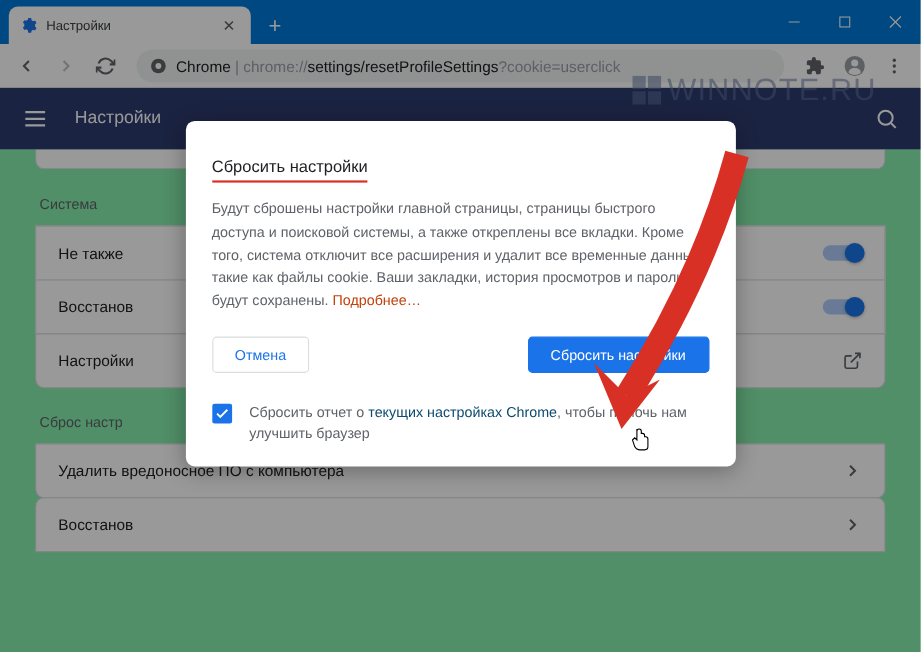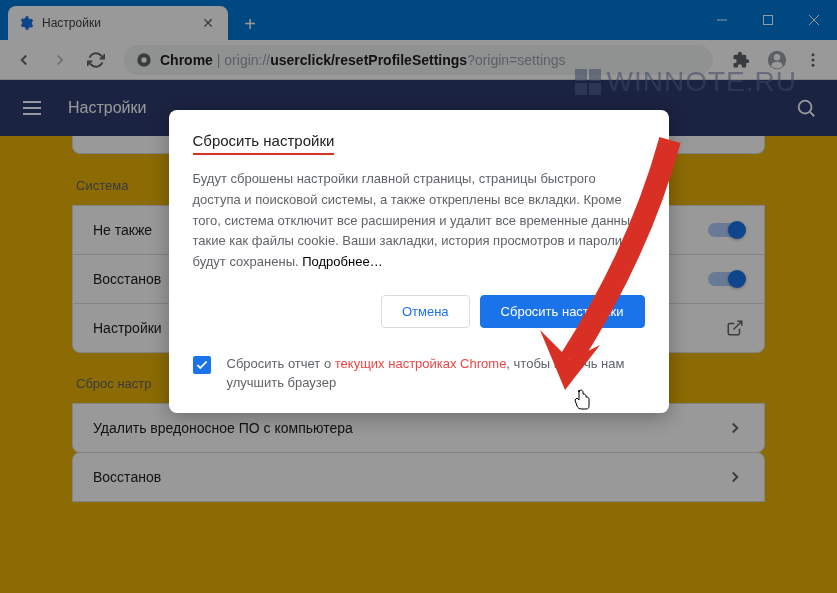--- a/index.html
+++ b/index.html
@@ -17,53 +17,53 @@
 .win-btn { width: 46px; display: flex; align-items: center; justify-content: center; color: #fff; cursor: pointer; }
 .win-btn svg { width: 12px; height: 12px; }
 
 
 .toolbar { height: 40px; background: #fff; display: flex; align-items: center; padding: 0 8px; border-bottom: 1px solid #dadce0; gap: 4px; }
 .nav-btn { width: 32px; height: 32px; border-radius: 50%; display: flex; align-items: center; justify-content: center; color: #5f6368; cursor: pointer; }
 .nav-btn.disabled { color: #bdc1c6; cursor: default; }
 .addressbar { flex: 1; height: 30px; background: #f1f3f4; border-radius: 15px; display: flex; align-items: center; padding: 0 12px; margin: 0 8px; }
 .addr-icon { width: 16px; height: 16px; margin-right: 8px; color: #5f6368; }
 .addr-text { font-size: 14px; color: #80868b; }
-.addr-text .dark { color: #202124; font-weight: bold; }
+.addr-text .dark { color: #202124; }
 .addr-text .light { color: #9aa0a6; }
 .tool-icon { width: 32px; height: 32px; border-radius: 50%; display: flex; align-items: center; justify-content: center; color: #5f6368; cursor: pointer; }
 
 
 .page-header { height: 56px; background: #2e3b6f; display: flex; align-items: center; padding: 0 20px; color: #fff; }
 .menu-icon { width: 24px; height: 24px; margin-right: 24px; cursor: pointer; }
 .page-title { font-size: 16px; flex: 1; }
 .search-icon-h { width: 22px; height: 22px; cursor: pointer; }
 
 
-.page-body { background: #eab308; height: 457px; padding: 0 72px; overflow: hidden; position: relative; }
+.page-body { background: #86efac; height: 457px; padding: 0 32px; overflow: hidden; position: relative; }
 .section-label { font-size: 13px; color: #5f6368; padding: 24px 0 12px 4px; }
 .setting-row { background: #fff; border: 1px solid #dadce0; height: 50px; display: flex; align-items: center; padding: 0 20px; margin-bottom: -1px; font-size: 14px; color: #202124; justify-content: space-between; }
 .setting-row:first-of-type { border-radius: 8px 8px 0 0; }
 .toggle { width: 36px; height: 14px; background: #aecbfa; border-radius: 7px; position: relative; }
 .toggle::after { content: ''; width: 18px; height: 18px; background: #1a73e8; border-radius: 50%; position: absolute; right: -2px; top: -2px; box-shadow: 0 1px 3px rgba(0,0,0,.3); }
 .ext-icon { width: 18px; height: 18px; color: #5f6368; }
 
 
 .overlay { position: absolute; inset: 0; background: rgba(0,0,0,.4); display: flex; align-items: flex-start; justify-content: center; padding-top: 110px; }
-.modal { width: 500px; background: #fff; border-radius: 8px; box-shadow: 0 4px 20px rgba(0,0,0,.3); padding: 22px 24px 20px; position: relative; }
+.modal { width: 500px; background: #fff; border-radius: 8px; box-shadow: 0 4px 20px rgba(0,0,0,.3); padding: 33px 24px 20px; position: relative; }
 .modal-title { font-size: 15px; color: #202124; padding-bottom: 4px; border-bottom: 2px solid #d93025; display: inline-block; margin-bottom: 14px; }
 .modal-text { font-size: 13px; color: #5f6368; line-height: 1.6; }
-.modal-text a { color: #000000; text-decoration: none; }
-.modal-actions { display: flex; justify-content: flex-end; gap: 10px; margin-top: 22px; }
+.modal-text a { color: #c2410c; text-decoration: none; }
+.modal-actions { display: flex; justify-content: space-between; gap: 10px; margin-top: 22px; }
 .btn { padding: 8px 20px; border-radius: 4px; font-size: 13px; cursor: pointer; border: 1px solid #dadce0; background: #fff; color: #1a73e8; }
 .btn.primary { background: #1a73e8; color: #fff; border-color: #1a73e8; }
 .modal-report { display: flex; align-items: flex-start; gap: 16px; margin-top: 22px; padding-top: 4px; }
 .checkbox { width: 18px; height: 18px; background: #1a73e8; border-radius: 2px; display: flex; align-items: center; justify-content: center; flex-shrink: 0; margin-top: 2px; }
 .checkbox svg { width: 14px; height: 14px; color: #fff; }
 .report-text { font-size: 13px; color: #5f6368; line-height: 1.5; }
-.report-text a { color: #ef4444; text-decoration: none; }
+.report-text a { color: #0c4a6e; text-decoration: none; }
 
 
 .watermark { position: absolute; top: 66px; right: 40px; font-size: 28px; color: rgba(100,120,160,.55); font-family: serif; letter-spacing: 1px; display: flex; align-items: center; gap: 6px; pointer-events: none; margin-left: 40px; }
 .watermark .win { width: 26px; height: 26px; display: grid; grid-template-columns: 1fr 1fr; grid-template-rows: 1fr 1fr; gap: 2px; }
 .watermark .win div { background: rgba(100,120,160,.55); }
 
 
 .arrow { position: absolute; top: 130px; left: 520px; width: 170px; height: 280px; pointer-events: none; z-index: 5; }
 
 
@@ -125,21 +125,21 @@
   <div class="addressbar">
     <span class="addr-icon">
       <svg viewBox="0 0 24 24">
           <circle cx="12" cy="12" r="10" fill="#5f6368"></circle>
           <circle cx="12" cy="12" r="4" fill="#fff"></circle>
         </svg>
     </span>
     <span class="addr-text">
       <span class="dark">Chrome</span>
       <span class="light"> | </span>
-      <span class="light">origin://</span><span class="dark">userclick/resetProfileSettings</span><span class="light">?origin=settings</span>
+      <span class="light">chrome://</span><span class="dark">settings/resetProfileSettings</span><span class="light">?cookie=userclick</span>
     </span>
   </div>
   <div class="tool-icon">
       <svg width="18" height="18" viewBox="0 0 24 24" fill="currentColor">
         <path d="M20.5 11H19V7a2 2 0 00-2-2h-4V3.5a2.5 2.5 0 00-5 0V5H4a2 2 0 00-2 2v3.8h1.5a2.7 2.7 0 010 5.4H2V20a2 2 0 002 2h3.8v-1.5a2.7 2.7 0 015.4 0V22H17a2 2 0 002-2v-4h1.5a2.5 2.5 0 000-5z"></path>
       </svg>
     </div>
   <div class="tool-icon">
       <svg width="22" height="22" viewBox="0 0 24 24" fill="currentColor">
         <circle cx="12" cy="12" r="10" fill="#9aa0a6"></circle>

